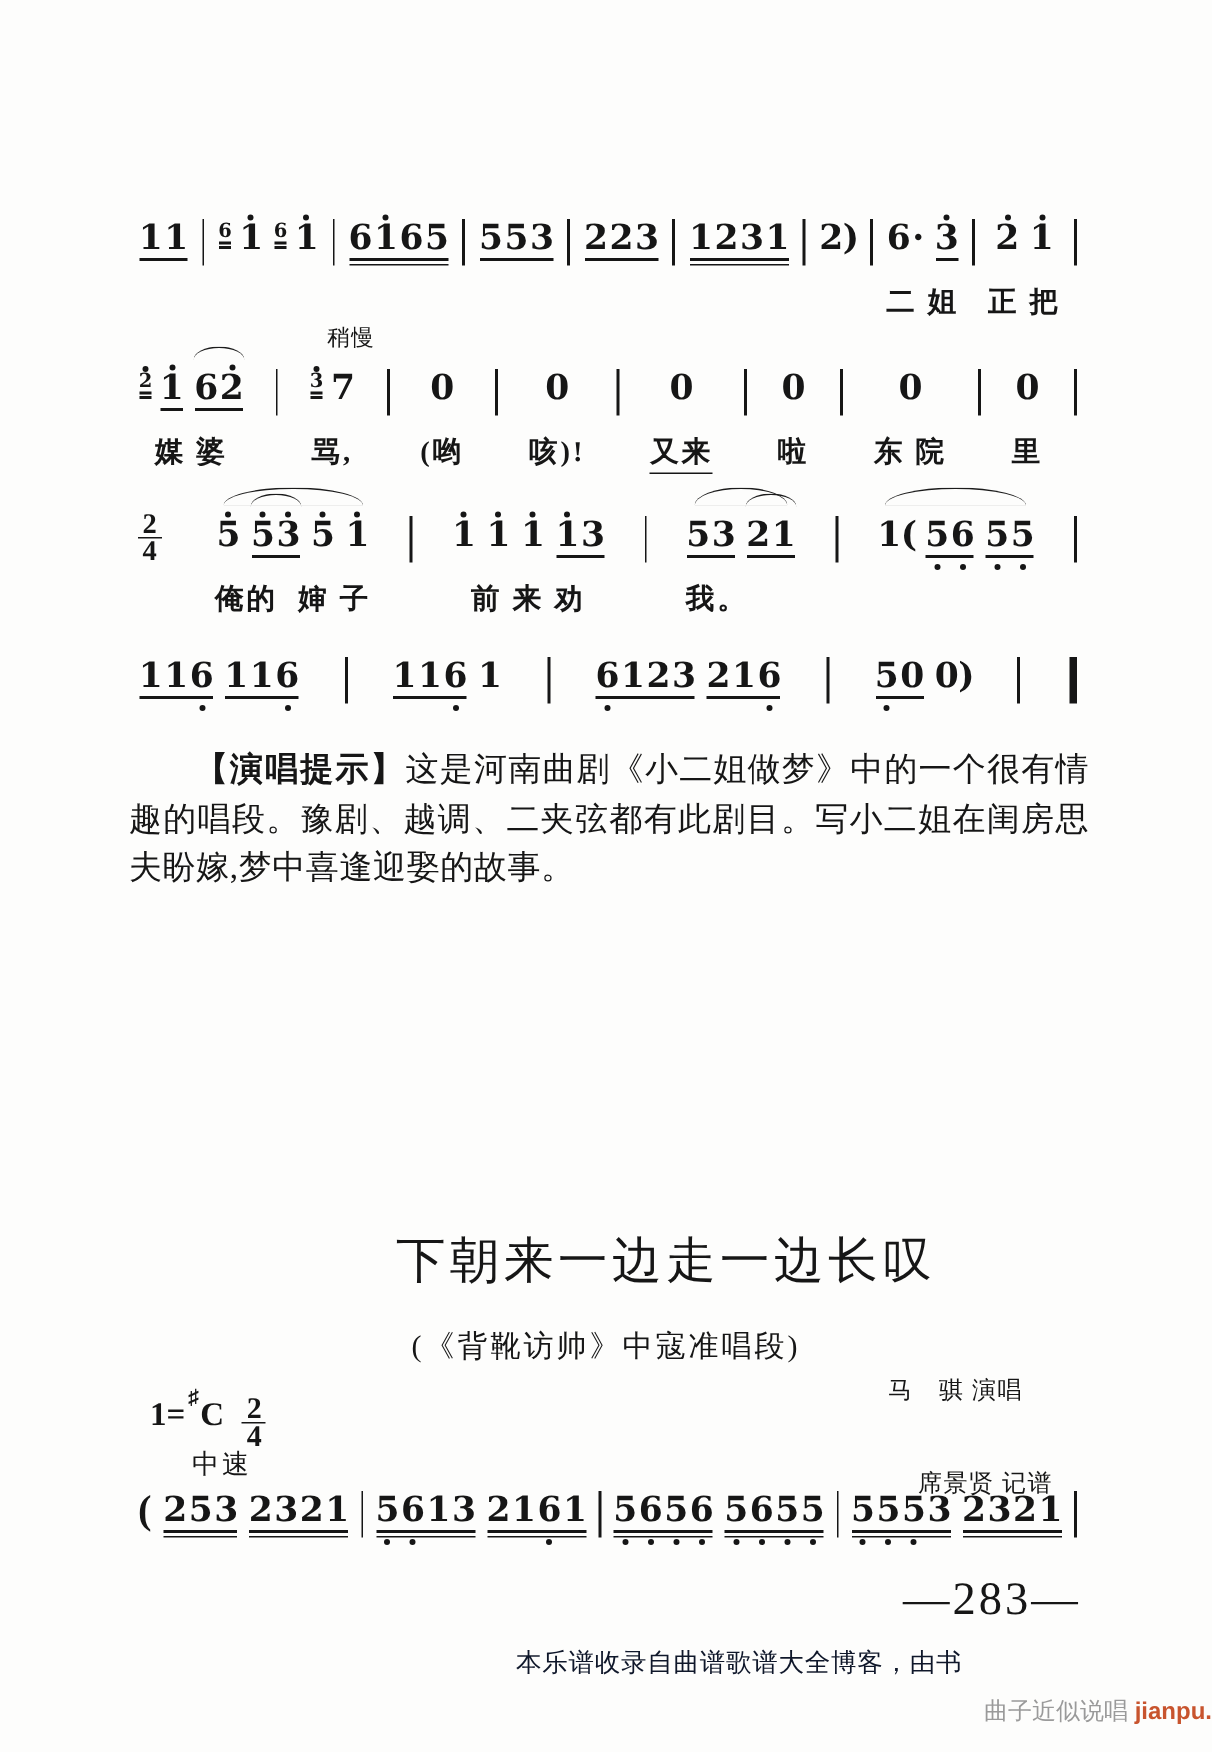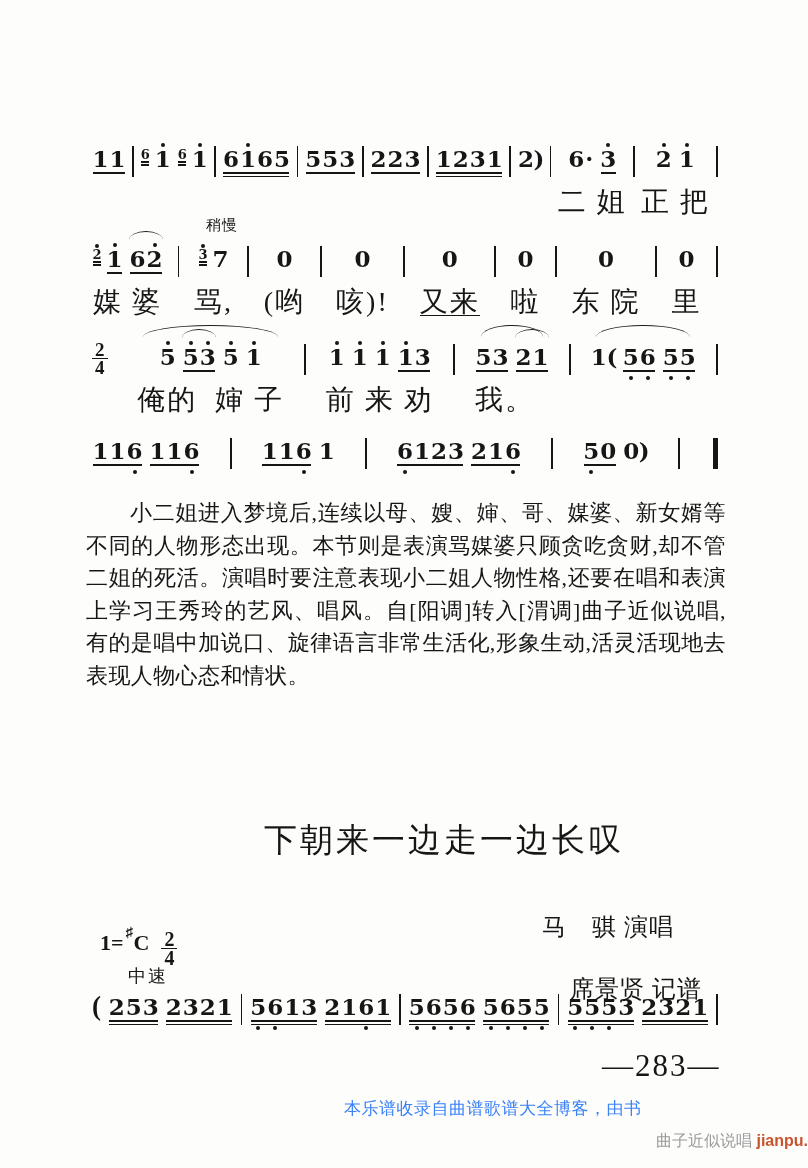--- a/index.html
+++ b/index.html
@@ -24,48 +24,48 @@
   .grp.gr .cell{width:10px;}
   .grp.gr .d{font-size:13px;line-height:13px;font-weight:700;}
   .grp.gr .da{height:5px;}
   .grp.gr .ul1{top:18px;} .grp.gr .ul2{top:21px;}
   .bar{width:1.8px;height:31px;background:#161616;margin-top:6px;flex:0 0 auto;}
   .bar.thick{width:5px;margin-left:3px;}
   .garc{position:absolute;top:-9px;left:0;right:0;height:8px;border-top:1.8px solid #1b1b1b;
         border-radius:50% 50% 0 0 / 100% 100% 0 0;}
   .marc{position:absolute;top:-13px;left:6px;right:6px;height:11px;border-top:1.8px solid #1b1b1b;
         border-radius:50% 50% 0 0 / 100% 100% 0 0;}
-  .lyr{margin-top:1px;font-size:28px;letter-spacing:2px;white-space:pre;line-height:26px;}
+  .lyr{margin-top:1px;font-size:19px;letter-spacing:2px;white-space:pre;line-height:26px;font-weight:bold;}
   .lyr.lu{border-bottom:1.8px solid #161616;}
   .measure.la{align-items:flex-start;}
   .mlabel{position:absolute;top:-24px;left:12px;font-size:15px;letter-spacing:1px;white-space:nowrap;text-align:right;}
   .ts{display:inline-flex;flex-direction:column;align-items:center;margin:3px 10px 0 0;flex:0 0 auto;}
   .ts span{font-size:19px;font-weight:700;line-height:17px;padding:0 3px;}
   .ts .num{border-bottom:1.8px solid #161616;}
   .paren{font-size:27px;font-weight:700;margin-top:3px;flex:0 0 auto;}
 
   
   .tips{position:absolute;left:86px;top:497px;width:640px;font-size:22px;line-height:32.6px;
         text-align:justify;letter-spacing:0.4px;}
   .tips p{margin:0;text-indent:2em;}
   .tips b{letter-spacing:1px;}
   .song-title{position:absolute;left:0;top:818px;width:100%;text-align:center;font-size:33px;
               font-weight:400;letter-spacing:3px;margin:0;padding-left:40px;}
   .song-sub{position:absolute;left:0;top:884px;width:100%;text-align:center;font-size:20px;
             letter-spacing:2px;}
-  .credits{position:absolute;right:106px;top:912px;font-size:24px;line-height:31px;text-align:left;
+  .credits{position:absolute;right:106px;top:912px;font-size:16px;line-height:31px;text-align:left;
            letter-spacing:1px;white-space:pre;}
   .keyline{position:absolute;left:100px;top:930px;display:flex;align-items:flex-start;}
   .keyline .kp{font-size:22px;font-weight:700;line-height:26px;}
   .keyline sup{font-size:14px;font-weight:700;line-height:10px;margin:-2px 1px 0 2px;display:inline-block;}
   .keyline .ts{margin:0 0 0 12px;}
   .keyline .ts span{font-size:20px;line-height:18px;}
   .tempo2{position:absolute;left:128px;top:964px;font-size:18px;letter-spacing:2px;}
   .pageno{position:absolute;left:602px;top:1048px;font-size:31px;letter-spacing:2px;}
-  .footer-left{position:absolute;left:344px;top:1097px;font-size:17px;color:#3b82f6;
+  .footer-left{position:absolute;left:344px;top:1097px;font-size:17px;color:#0f172a;
                font-family:"Liberation Sans","DejaVu Sans",sans-serif;letter-spacing:0.5px;}
   .footer-right{position:absolute;left:656px;top:1131px;font-size:16px;color:#9a9a9a;
                 font-family:"Liberation Sans","DejaVu Sans",sans-serif;white-space:nowrap;}
   .footer-right .url{font-weight:700;}
 </style>
 </head>
 <body>
 
 <div class="page">
 
@@ -712,24 +712,25 @@
               <span class="d">)</span>
             </span>
           </span>
         </div>
       </div>
       <span class="bar"></span>
       <span class="bar thick"></span>
     </div>
 
   <div class="tips">
-    <p>小二姐进入梦境后,连续以母、嫂、婶、哥、媒婆、新女婿等不同的人物形态出现。本节则是表演骂媒婆只顾贪吃贪财,却不管二姐的死活。演唱时要注意表现小二姐人物性格,还要在唱和表演上学习王秀玲的艺风、唱风。自[阳调]转入[渭调]曲子近似说唱,有的是唱中加说口、旋律语言非常生活化,形象生动,活灵活现地去表现人物心态和情状。</p>
+    <p><b>【演唱提示】</b><span>这是河南曲剧《小二姐做梦》中的一个很有情趣的唱段。豫剧、越调、二夹弦都有此剧目。写小二姐在闺房思夫盼嫁,梦中喜逢迎娶的故事。</span></p>
   </div>
 
   <h1 class="song-title">下朝来一边走一边长叹</h1>
+  <div class="song-sub">(《背靴访帅》中寇准唱段)</div>
 
   <div class="credits"><span>马　骐 演唱</span><br>
     <span>席景贤 记谱</span>
   </div>
 
   <div class="keyline">
     <span class="kp">1=</span>
       <sup>♯</sup>
       <span class="kp">C</span>
     <span class="ts">

